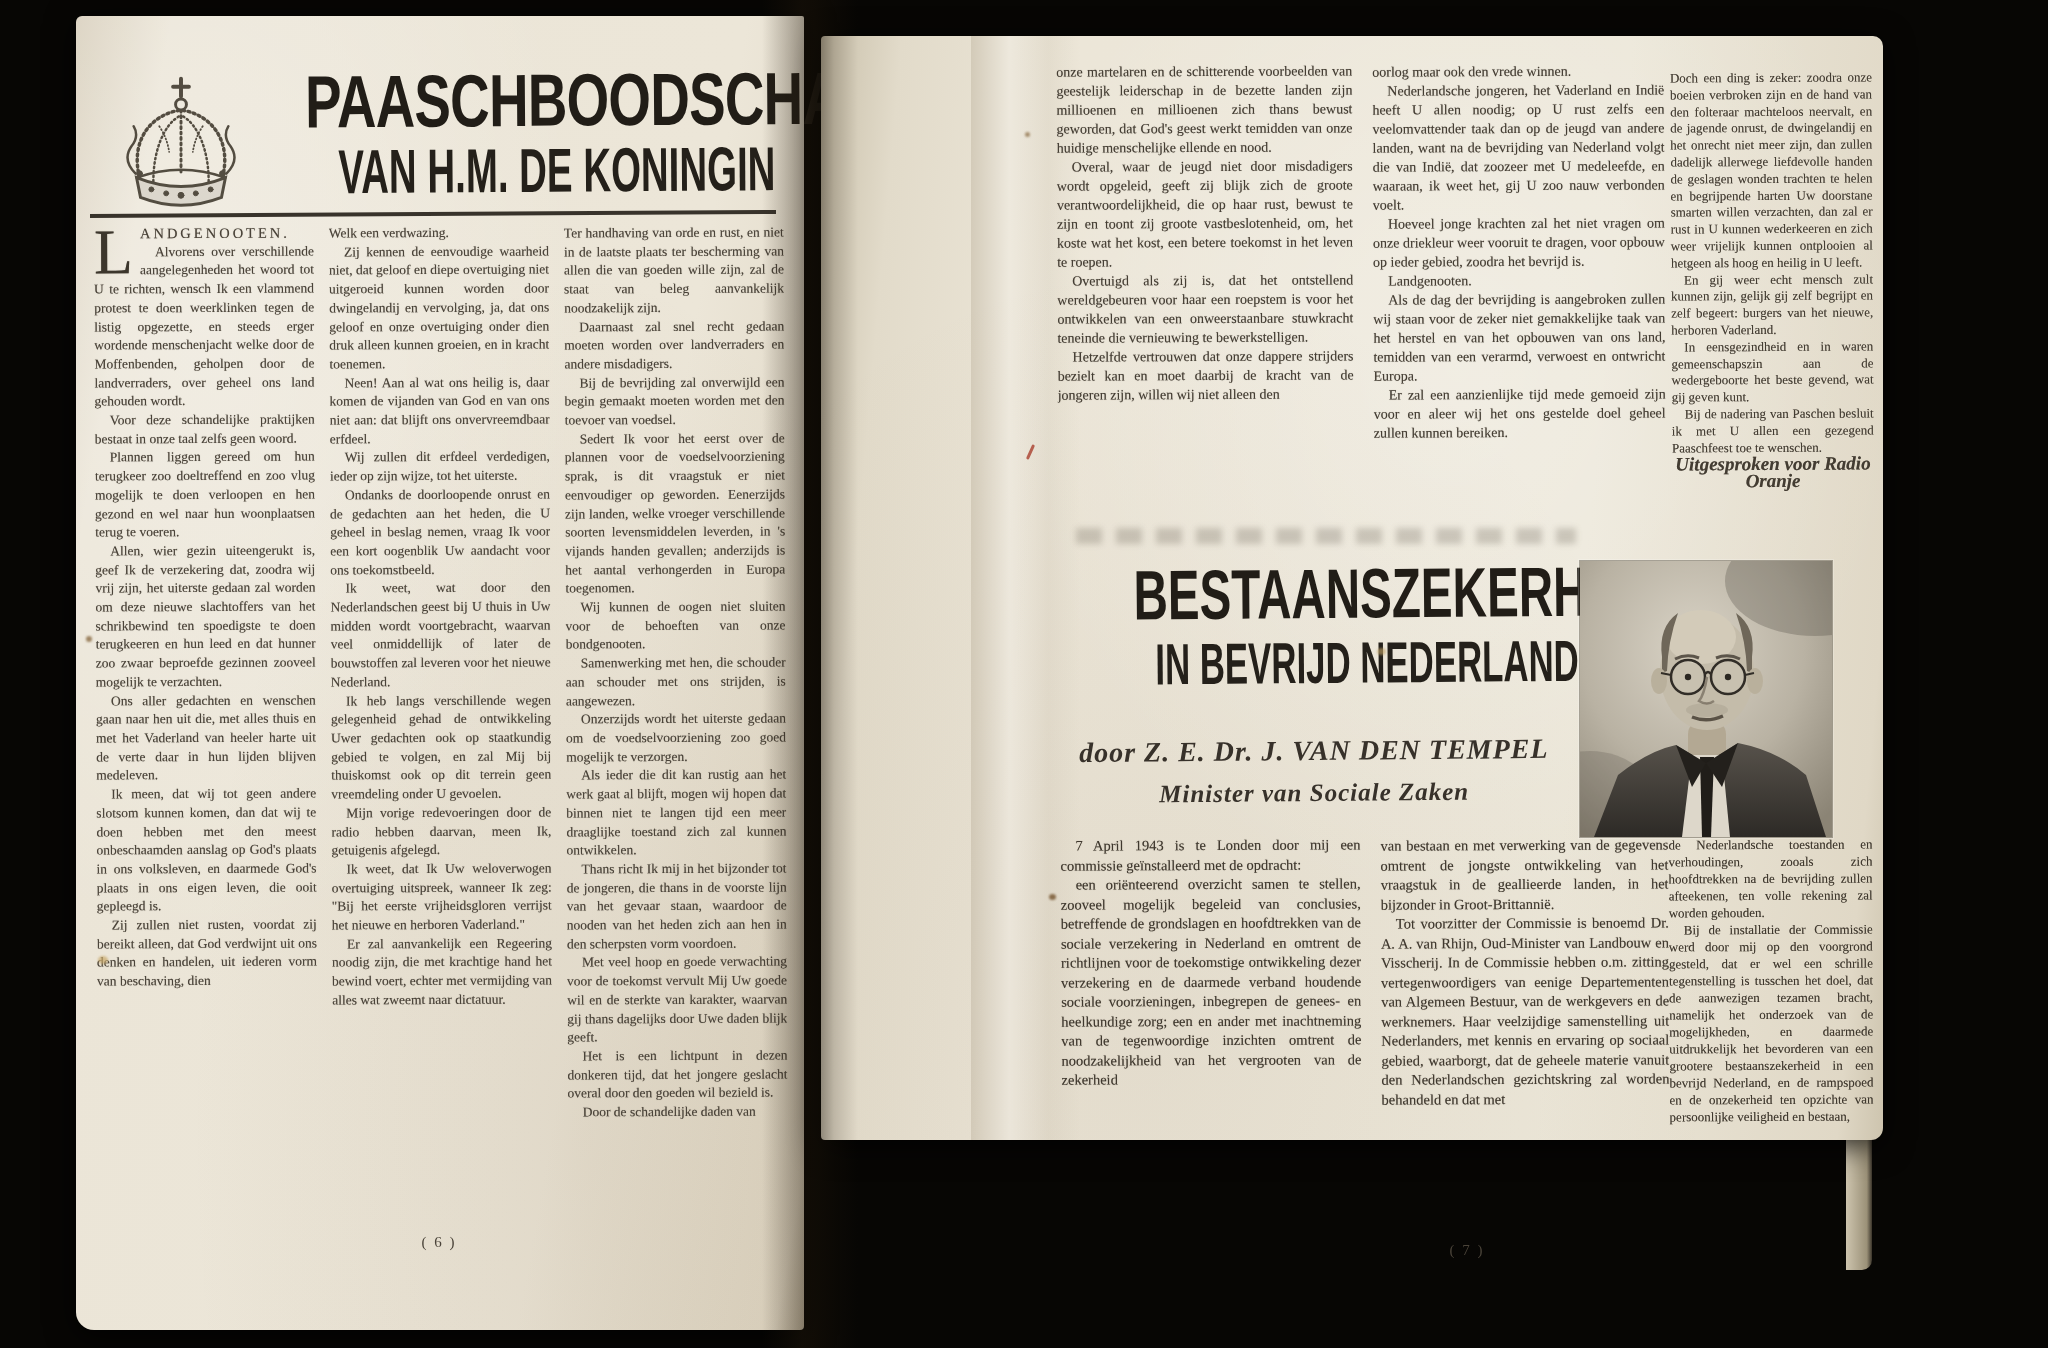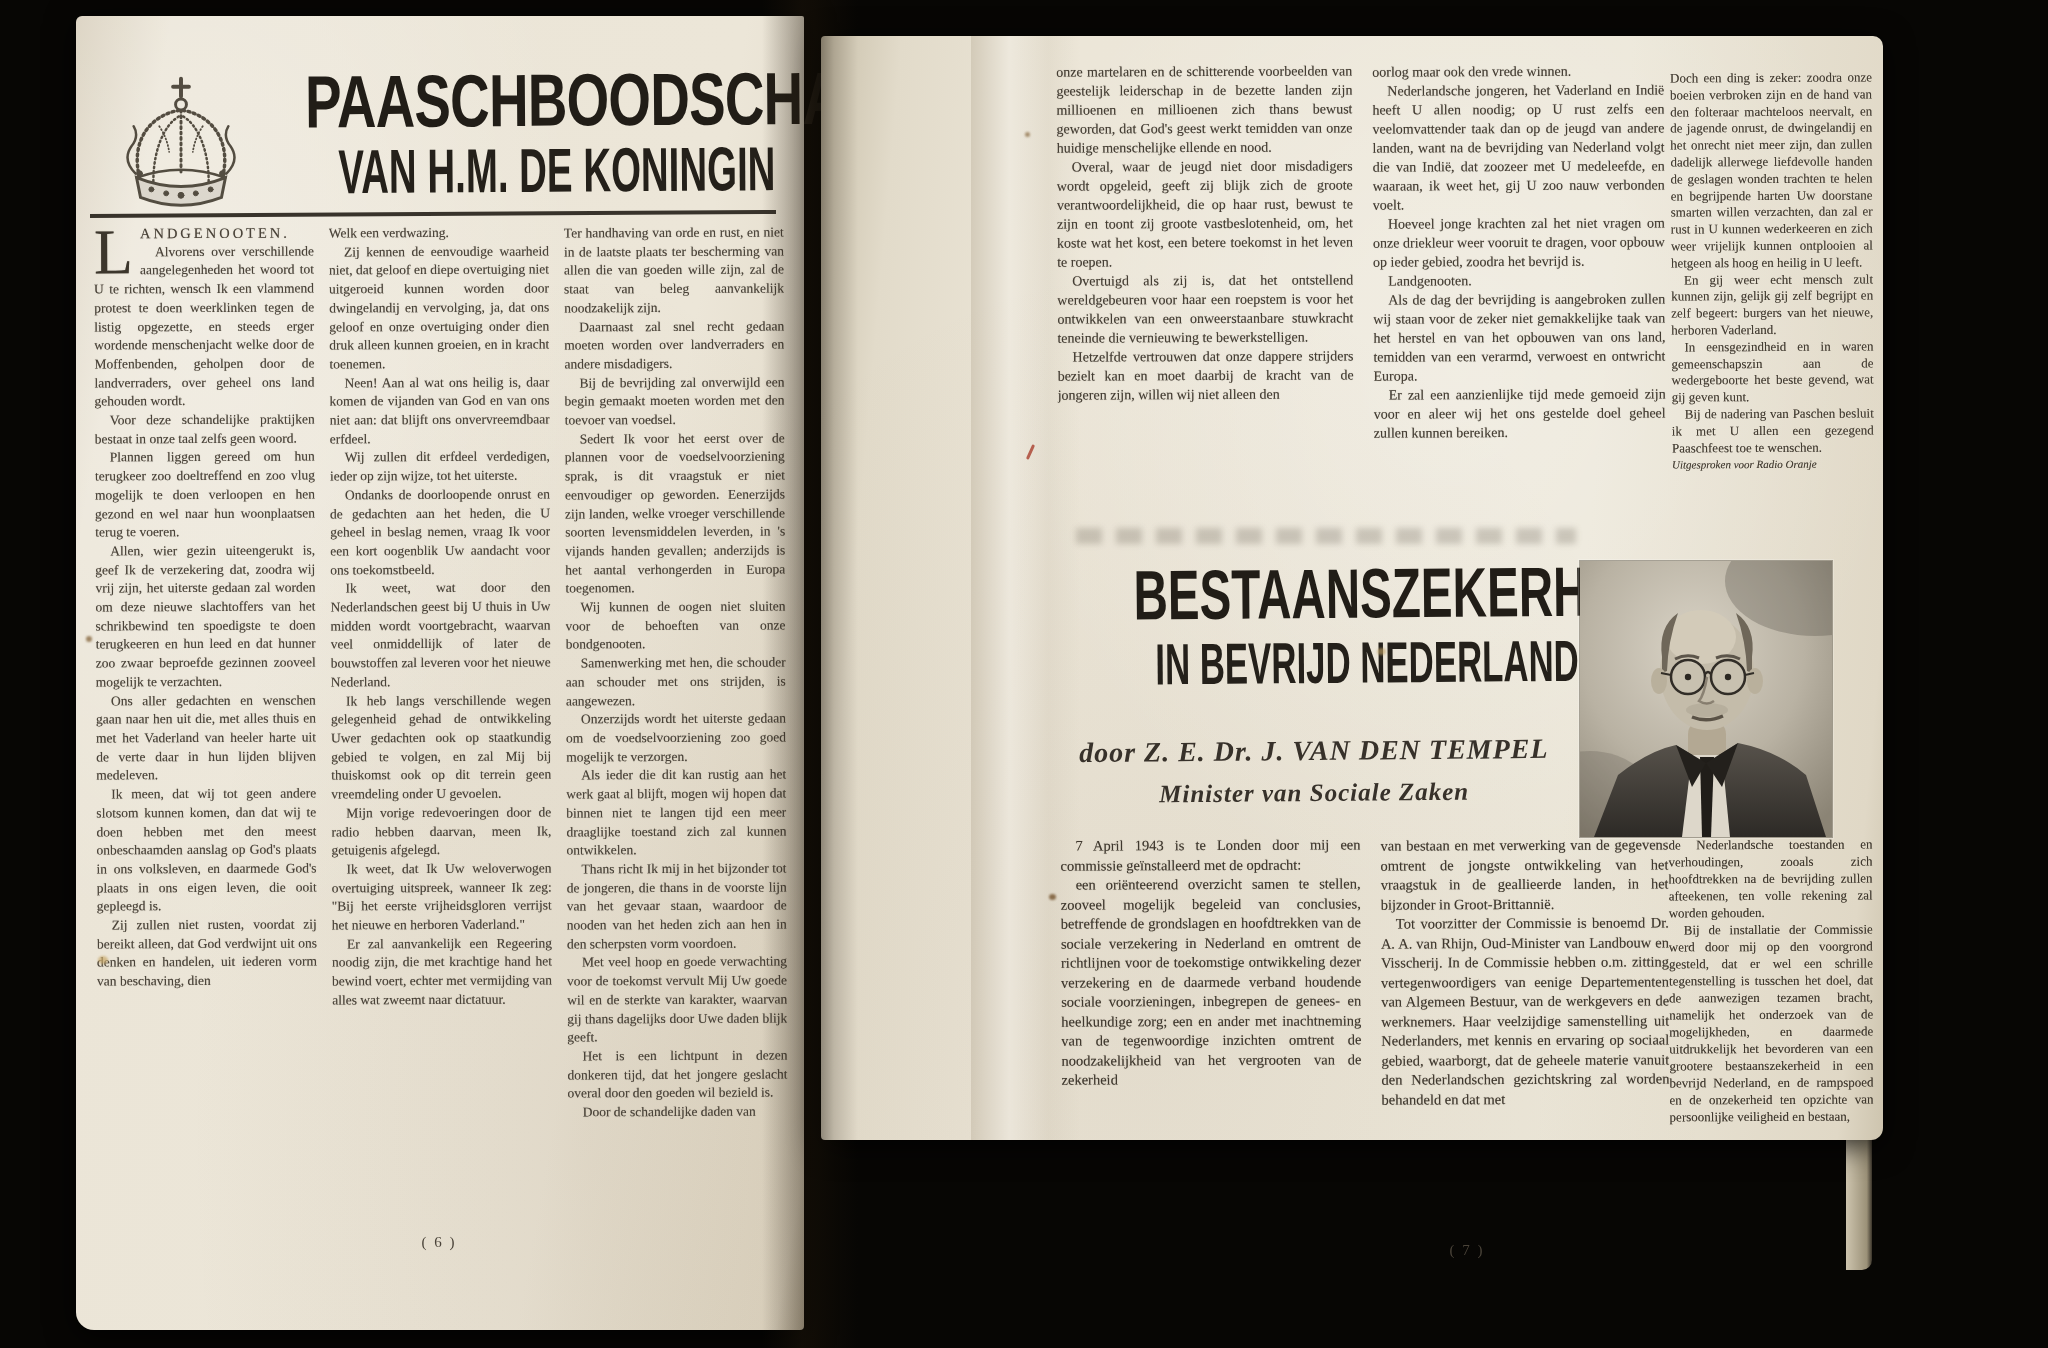--- a/index.html
+++ b/index.html
@@ -79,21 +79,21 @@
   .pagenum{position:absolute;text-align:center;font-size:15px;color:#4a4339;letter-spacing:2px;}
   #lpnum{left:18px;top:1218px;width:690px;}
   #rpnum{left:236px;top:1206px;width:820px;}
   
   #rcol1{left:236px;top:26px;width:296px;max-height:490px;}
   #rcol2{left:552px;top:26px;width:292px;max-height:492px;}
   #rcol3wrap{position:absolute;left:850px;top:34px;width:202px;transform:rotate(-.3deg);}
   #rcol3wrap .listbox{text-align:justify;}
   #rcol3wrap p{margin:0;text-indent:13px;}
   #rcol3wrap .listbox p:first-child{text-indent:0;}
-  .credit{font-style:italic;font-weight:normal;text-align:left;font-size:11px;
+  .credit{font-style:italic;font-weight:bold;text-align:center;font-size:19px;
           color:#433c32;margin-top:6px;text-indent:0 !important;}
   #smudge{position:absolute;left:255px;top:492px;width:500px;height:16px;filter:blur(3px);opacity:.35;
     background:repeating-linear-gradient(90deg,rgba(90,82,70,.7) 0 26px,transparent 26px 40px);}
   #headline{position:absolute;left:228px;top:520px;width:530px;text-align:center;transform:rotate(-.5deg);}
   .hl1{font-family:"Liberation Sans", sans-serif;font-weight:bold;color:#211d17;
        font-size:70px;line-height:76px;white-space:nowrap;transform:scaleX(.68);transform-origin:center top;}
   .hl2{font-family:"Liberation Sans", sans-serif;font-weight:bold;color:#24201a;
        font-size:58px;line-height:62px;white-space:nowrap;transform:scaleX(.60);transform-origin:center top;}
   #byline{position:absolute;left:228px;top:698px;width:530px;text-align:center;transform:rotate(-.5deg);}
   .by1{font-style:italic;font-weight:bold;font-size:28px;line-height:34px;color:#37312a;letter-spacing:1px;}

